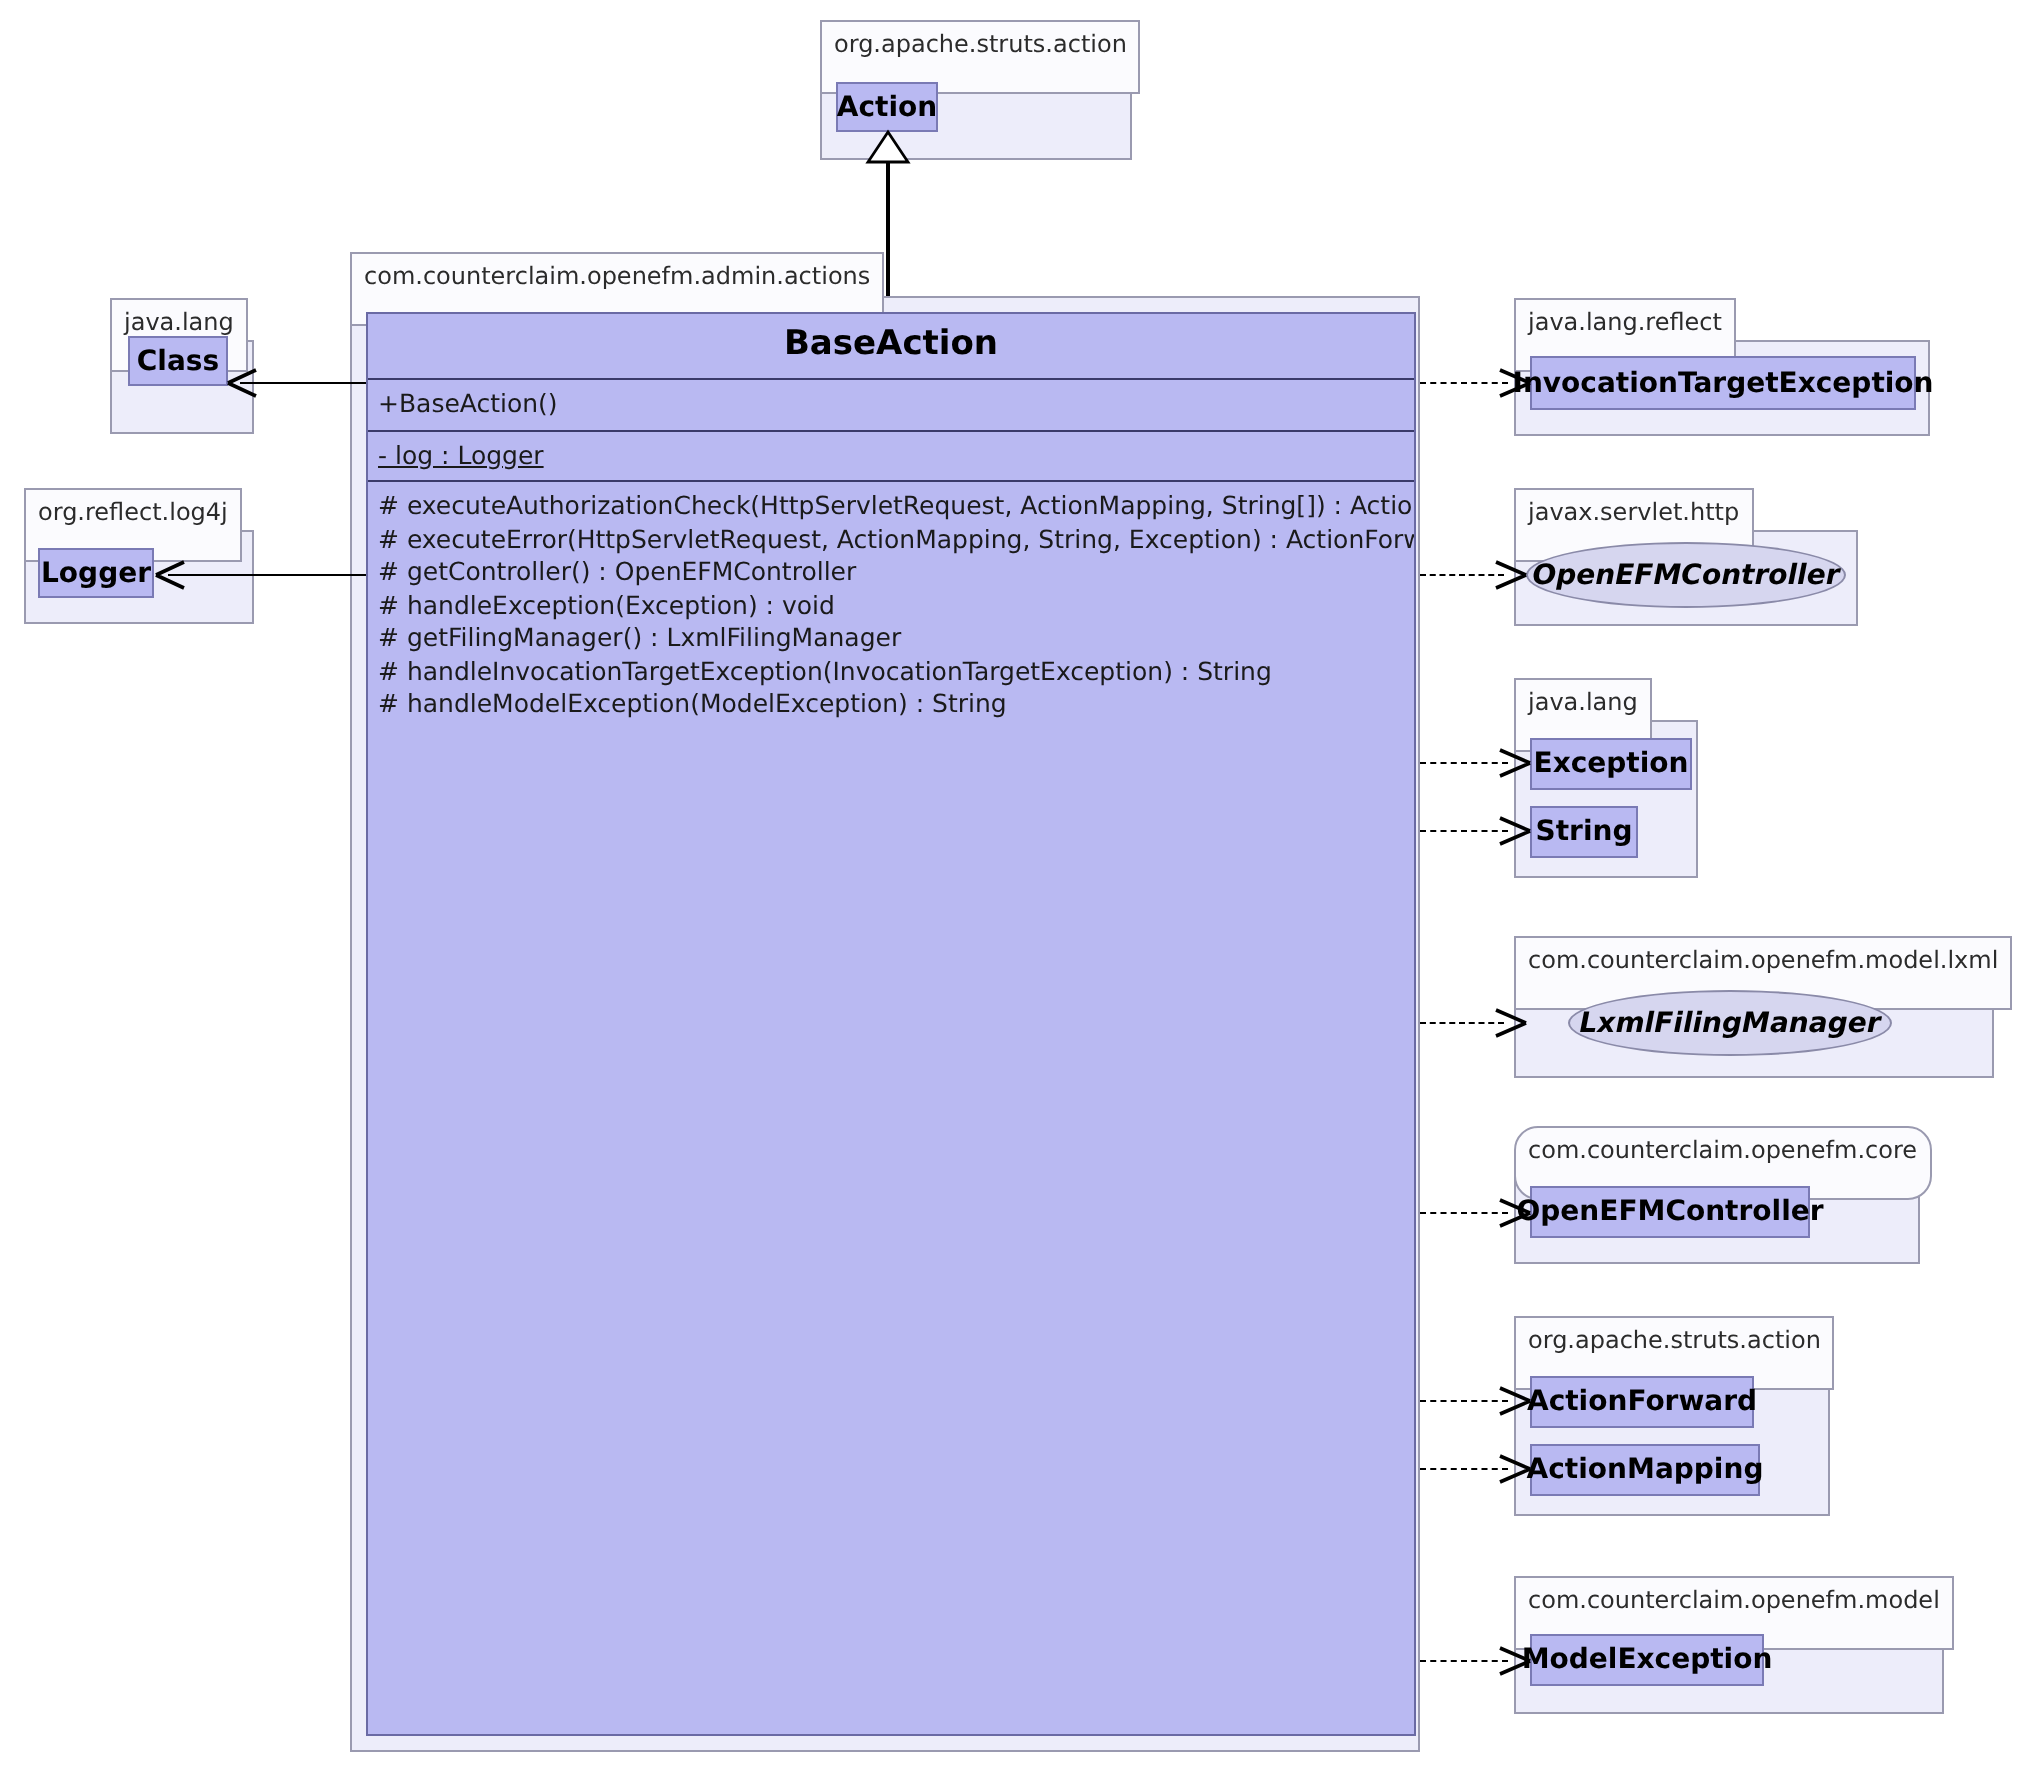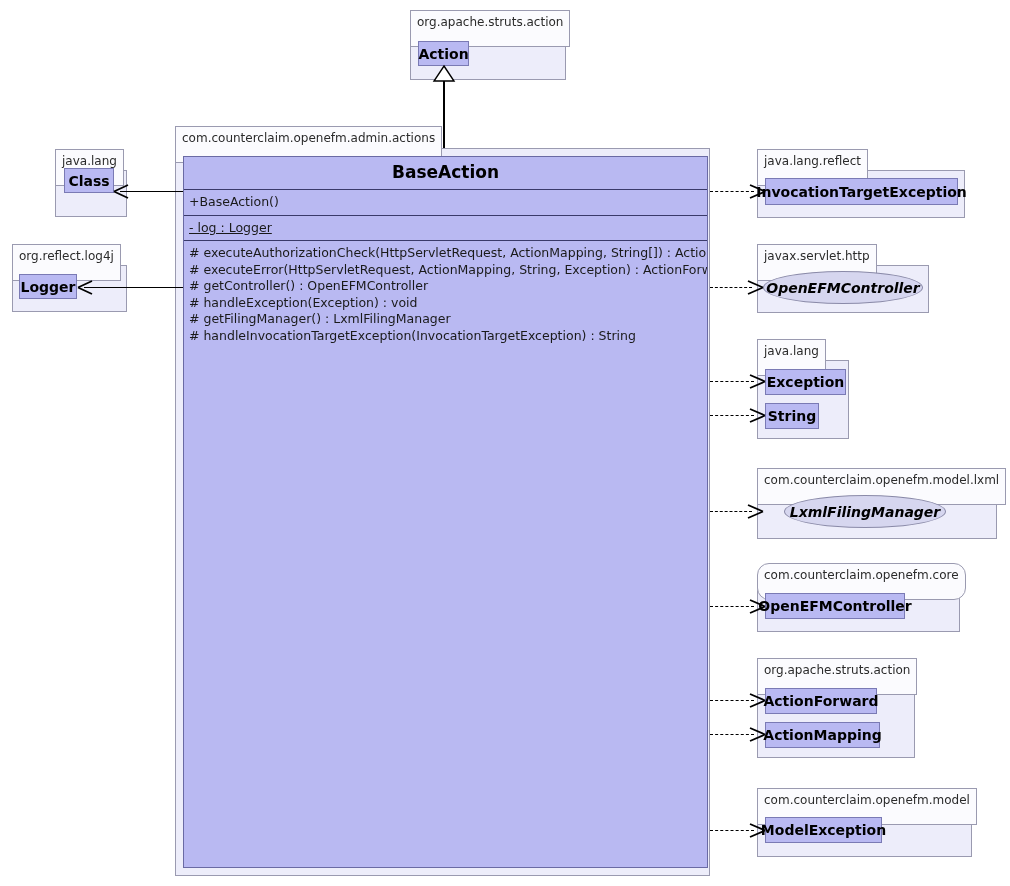--- a/index.html
+++ b/index.html
@@ -162,20 +162,21 @@
       <span class="u">- log : Logger</span>
     </div>
   </div>
   <div class="bc-section last">
     <div class="bc-row"># executeAuthorizationCheck(HttpServletRequest, ActionMapping, String[]) : ActionForward</div>
     <div class="bc-row"># executeError(HttpServletRequest, ActionMapping, String, Exception) : ActionForward</div>
     <div class="bc-row"># getController() : OpenEFMController</div>
     <div class="bc-row"># handleException(Exception) : void</div>
     <div class="bc-row"># getFilingManager() : LxmlFilingManager</div>
     <div class="bc-row"># handleInvocationTargetException(InvocationTargetException) : String</div>
+    <div class="bc-row"># handleModelException(ModelException) : String</div>
   </div>
 </div>
 
 <div class="pkg" style="left:55px; top:149px; width:72px; height:62px;">
   <div class="pkg-body" style="left:0px; top:21px; width:72px; height:47px;"></div>
   <div class="pkg-tab" style="left:0px; top:0px;">java.lang</div>
 </div>
 <div class="node" style="left:64px; top:168px; width:50px; height:25px;">
   <span>Class</span>
 </div>

